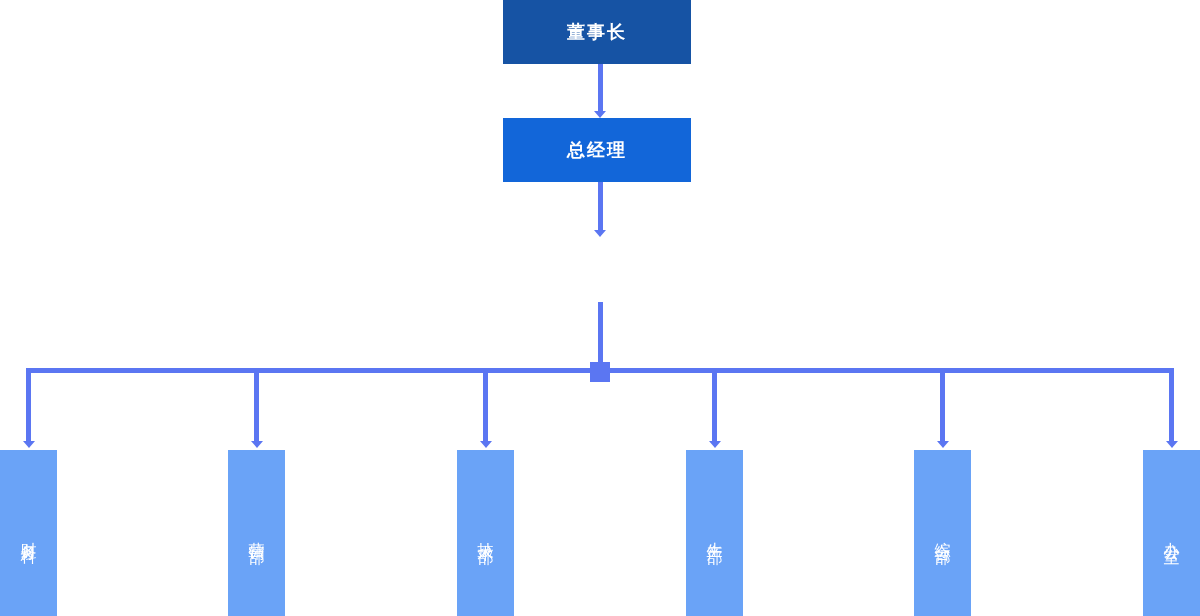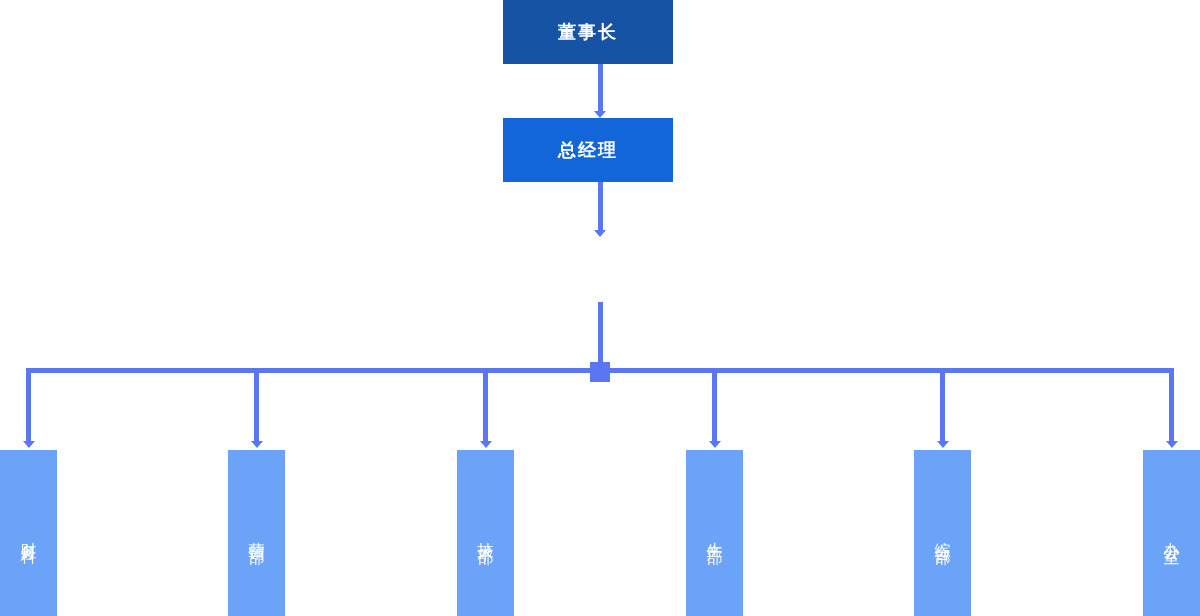--- a/index.html
+++ b/index.html
@@ -13,21 +13,21 @@
     height: 616px;
     overflow: hidden;
     background: #ffffff;
     font-family: "Liberation Sans", sans-serif;
   }
 
   
   .lv {
     position: absolute;
     left: 503px;
-    width: 170px;
+    width: 188px;
     height: 64px;
     display: flex;
     align-items: center;
     justify-content: center;
     color: var(--text);
     font-size: 18px;
     font-weight: 600;
     letter-spacing: 2px;
     cursor: default;
   }

